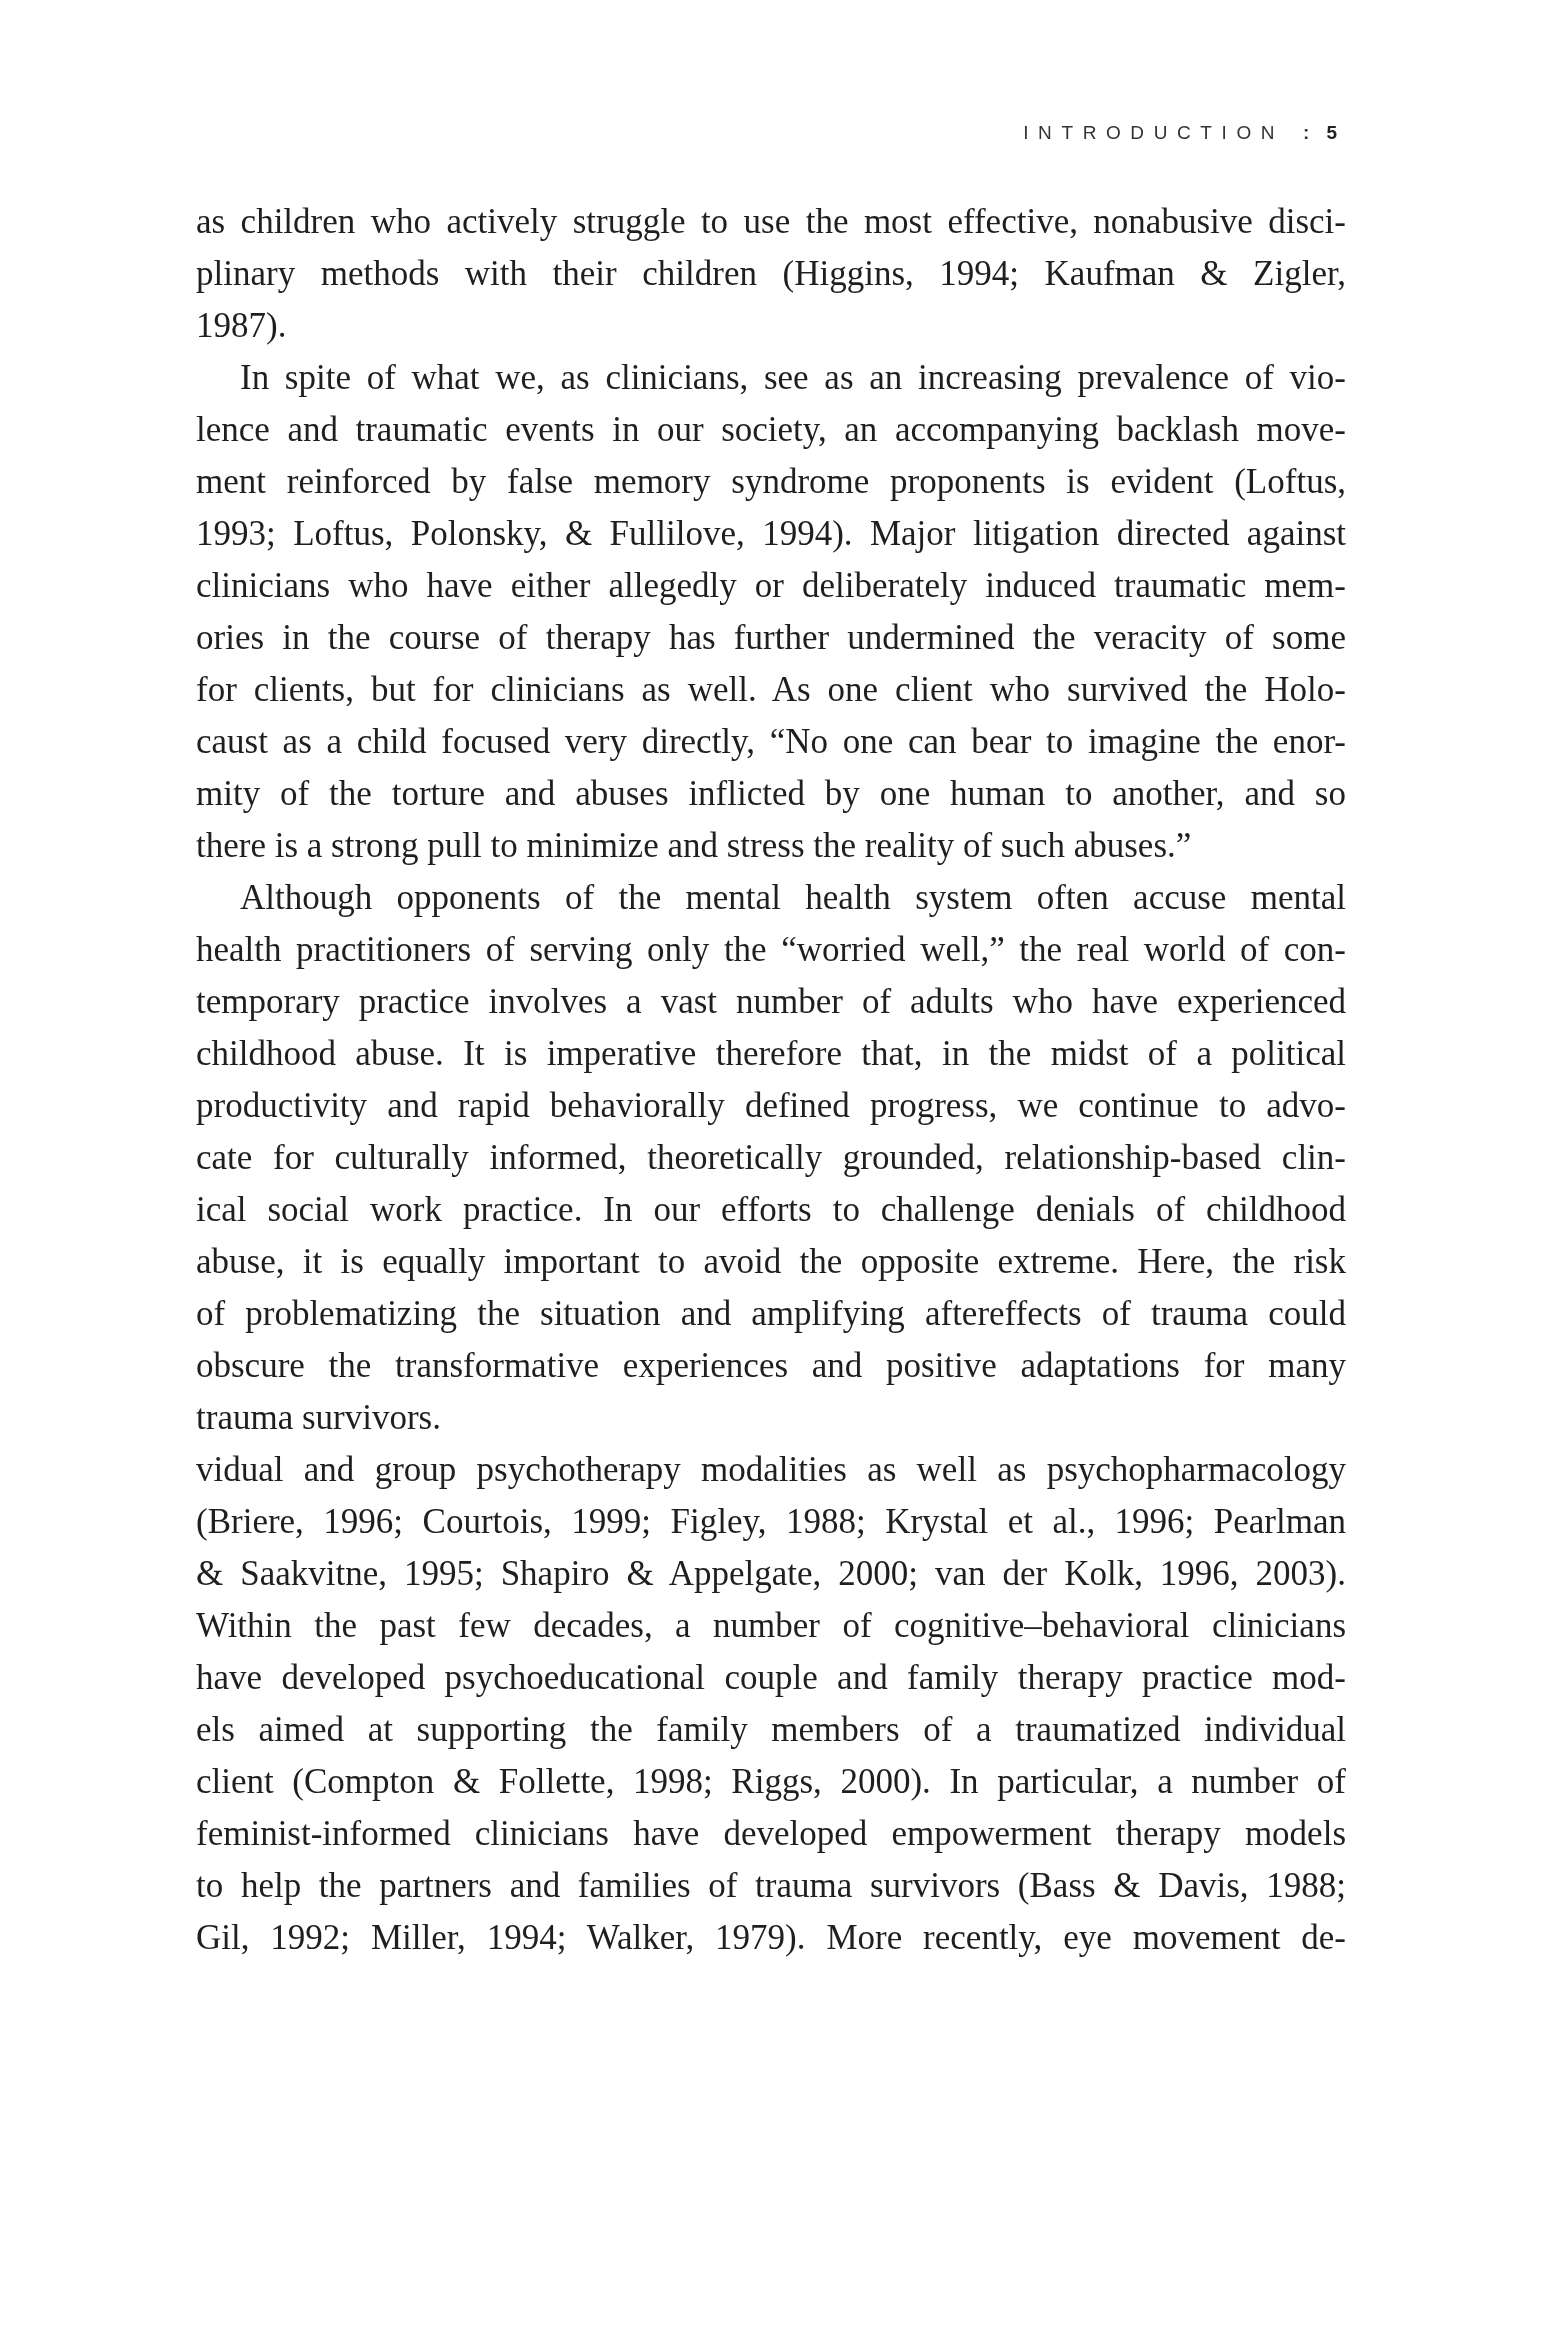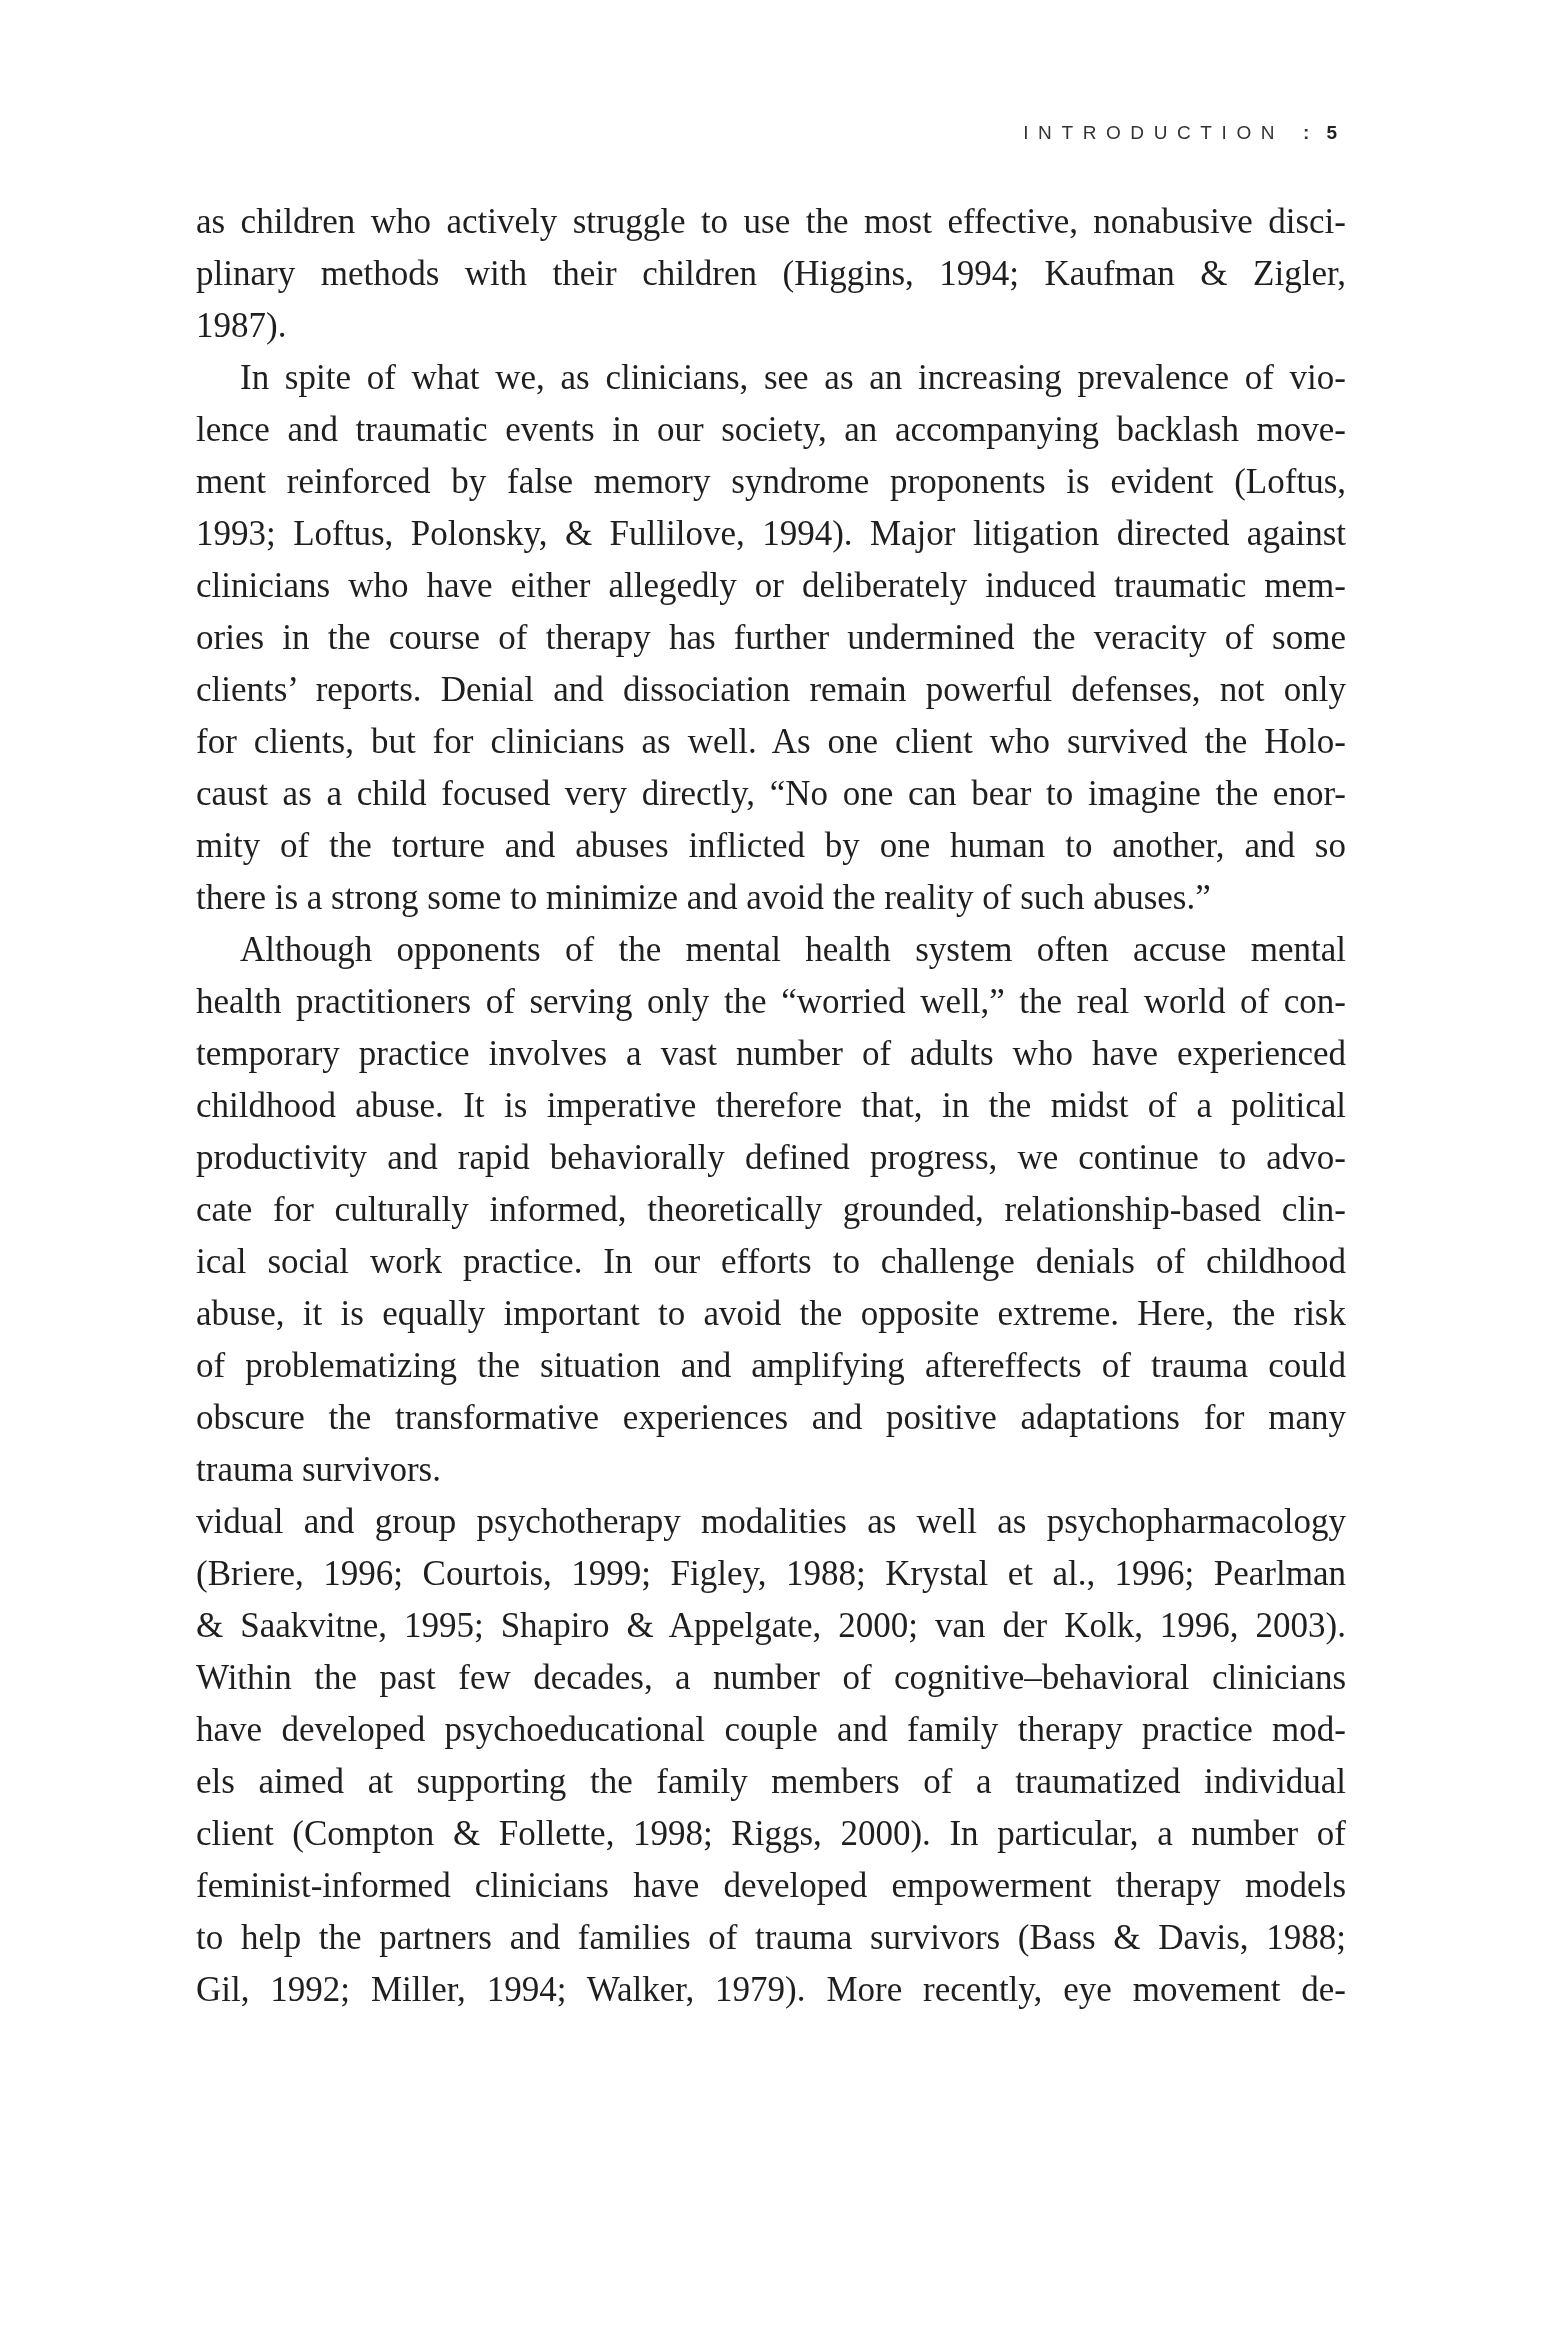--- a/index.html
+++ b/index.html
@@ -37,25 +37,24 @@
       <span class="line last">1987).</span>
     </div>
 
     <div>
       <span class="line indent">In spite of what we, as clinicians, see as an increasing prevalence of vio-</span>
       <span class="line">lence and traumatic events in our society, an accompanying backlash move-</span>
       <span class="line">ment reinforced by false memory syndrome proponents is evident (Loftus,</span>
       <span class="line">1993; Loftus, Polonsky, &amp; Fullilove, 1994). Major litigation directed against</span>
       <span class="line">clinicians who have either allegedly or deliberately induced traumatic mem-</span>
       <span class="line">ories in the course of therapy has further undermined the veracity of some</span>
-      <span class="line">clients’ reports. Denial and dissociation remain powerful defenses, not only</span>
       <span class="line">for clients, but for clinicians as well. As one client who survived the Holo-</span>
       <span class="line">caust as a child focused very directly, “No one can bear to imagine the enor-</span>
       <span class="line">mity of the torture and abuses inflicted by one human to another, and so</span>
-      <span class="line last">there is a strong some to minimize and avoid the reality of such abuses.”</span>
+      <span class="line last">there is a strong pull to minimize and stress the reality of such abuses.”</span>
     </div>
 
     <div>
       <span class="line indent">Although opponents of the mental health system often accuse mental</span>
       <span class="line">health practitioners of serving only the “worried well,” the real world of con-</span>
       <span class="line">temporary practice involves a vast number of adults who have experienced</span>
       <span class="line">childhood abuse. It is imperative therefore that, in the midst of a political</span>
       <span class="line">productivity and rapid behaviorally defined progress, we continue to advo-</span>
       <span class="line">cate for culturally informed, theoretically grounded, relationship-based clin-</span>
       <span class="line">ical social work practice. In our efforts to challenge denials of childhood</span>

